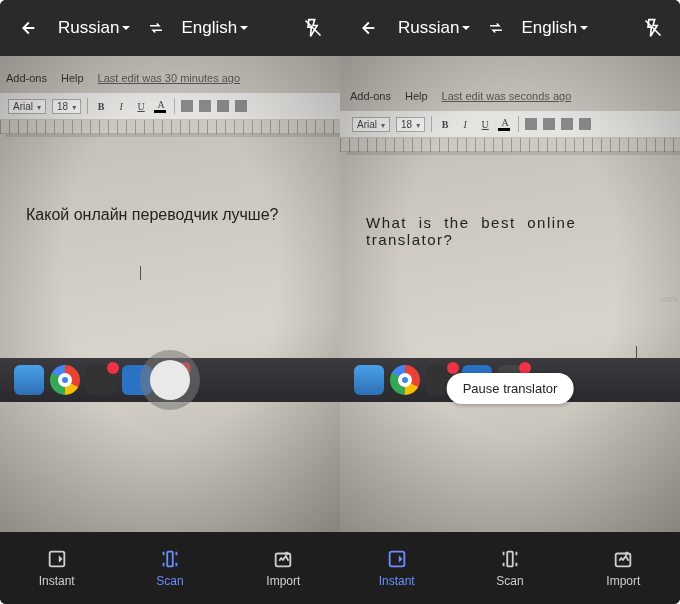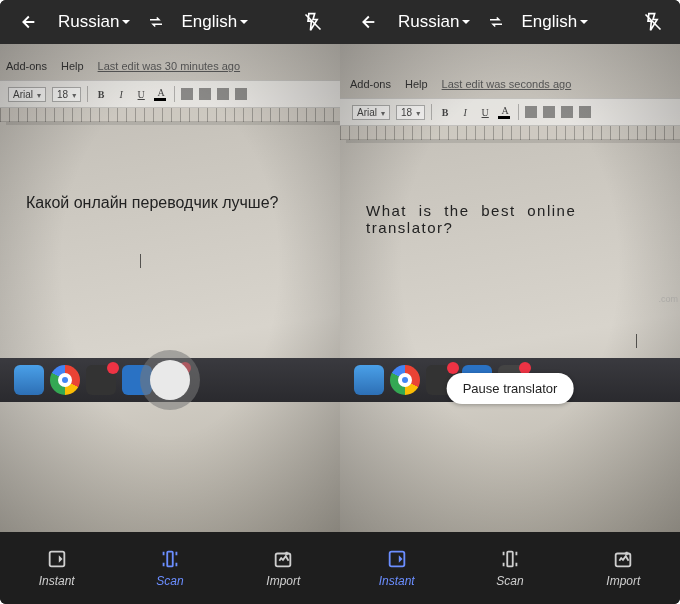--- a/index.html
+++ b/index.html
@@ -9,21 +9,21 @@
     background: #fff;
     font-family: Arial, sans-serif;
     display: flex;
     border-radius: 6px;
     overflow: hidden;
     position: relative;
   }
   .pane { width: 340px; height: 604px; display: flex; flex-direction: column; background: #1f1f1f; position: relative; }
   
   .topbar {
-    height: 44px;
+    height: 56px;
     background: #2a2a2a;
     display: flex;
     align-items: center;
     color: #fff;
     font-size: 17px;
     padding: 0 6px;
     gap: 4px;
   }
   .topbar .icon-btn { width: 42px; height: 42px; display:flex; align-items:center; justify-content:center; }
   .lang { display:flex; align-items:center; gap:2px; padding:0 6px; }
@@ -109,21 +109,20 @@
   .pausepill {
     position:absolute; bottom:128px; left:50%; transform:translateX(-50%);
     background:#fff; color:#222; font-size:13px; padding:8px 16px;
     border-radius:20px; box-shadow:0 1px 4px rgba(0,0,0,0.3);
   }
   
   .bottomnav {
     height: 72px;
     background:#1e1e1e;
     display:flex;
-    font-style:italic;
   }
   .navitem {
     flex:1; display:flex; flex-direction:column; align-items:center; justify-content:center;
     gap:4px; color:#cfcfcf; font-size:12px;
   }
   .navitem.active { color:#6b8eff; }
   .navitem svg { width:22px; height:22px; }
   
   .wm { position:absolute; right:2px; bottom:300px; font-size:9px; color:rgba(150,150,150,0.5); writing-mode: horizontal-tb; }
 </style>

